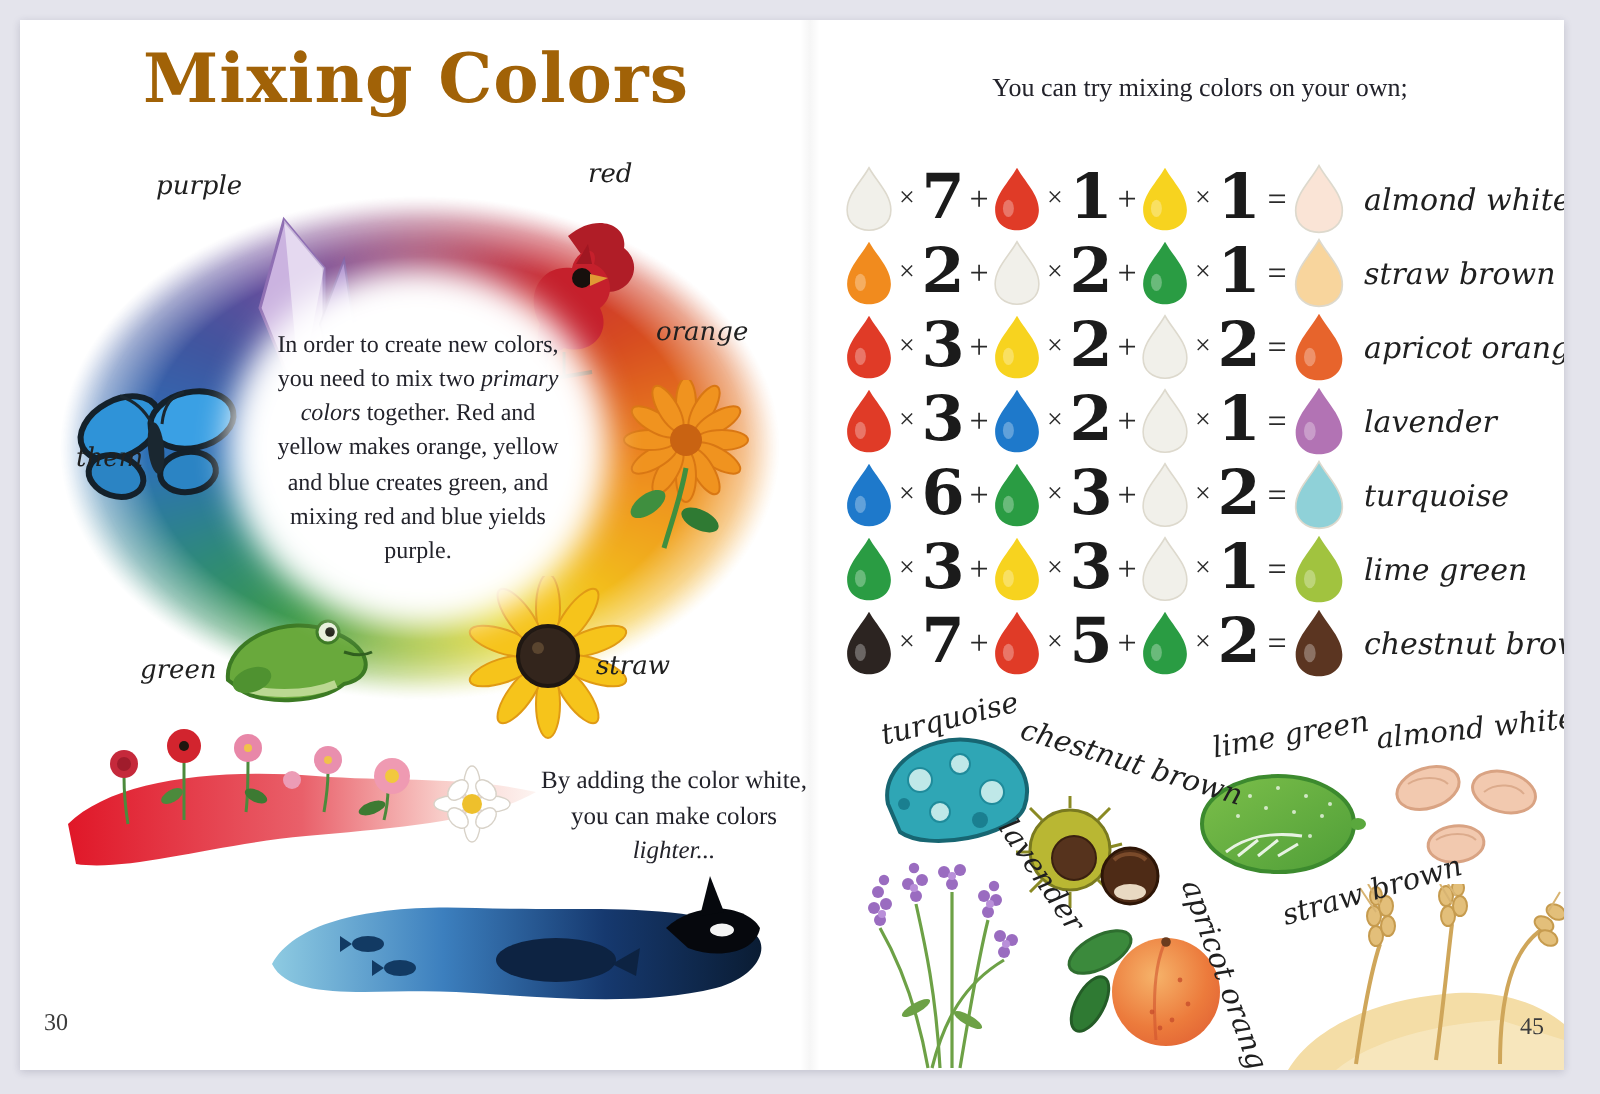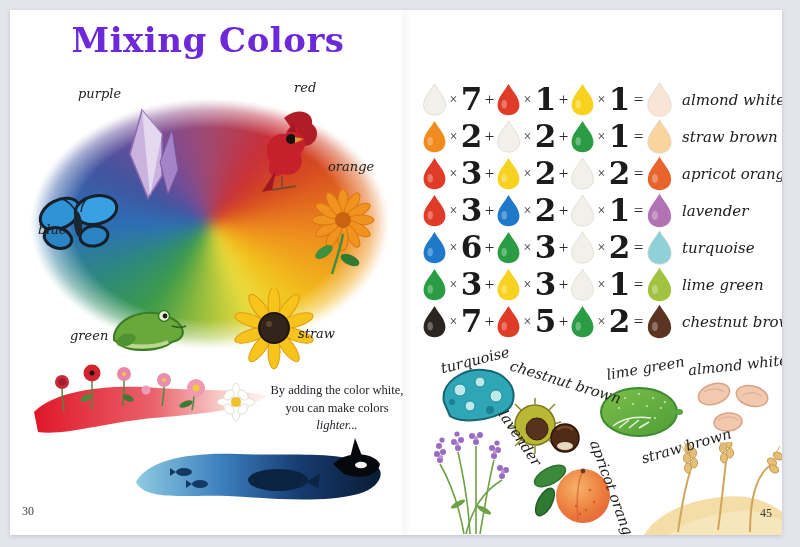--- a/index.html
+++ b/index.html
@@ -14,21 +14,21 @@
     background:#ffffff;overflow:hidden;
     box-shadow:0 1px 4px rgba(40,40,70,.18);
   }
   .fold{
     position:absolute;left:390px;top:0;width:10px;height:100%;
     background:linear-gradient(90deg,rgba(0,0,0,0),rgba(0,0,0,.035),rgba(0,0,0,0));
   }
   .page-title{
     position:absolute;left:0;top:10px;width:396px;text-align:center;
     font-family:"DejaVu Serif", serif;font-weight:700;font-size:34px;
-    letter-spacing:.5px;color:#6d28d9;
+    letter-spacing:.5px;color:#a16207;
   }
   .script{font-family:"DejaVu Serif", serif;font-style:italic;color:#202020;}
   .wheel-label{position:absolute;font-size:13px;}
   
   .wheel{position:absolute;left:20px;top:88px;width:360px;height:252px;}
   .ring{
     position:absolute;inset:0;border-radius:50%;
     background:conic-gradient(from 0deg,
       #a3486e 0deg,#c92f38 35deg,#d64a20 62deg,#ee8b1e 95deg,
       #f2c11c 130deg,#ecdc3e 155deg,#9abf3c 185deg,#3e9b48 215deg,
@@ -149,26 +149,31 @@
 
     <svg class="wheel-art" style="left:6px;top:88px" width="88" height="80" viewBox="0 0 88 80">
       <ellipse cx="24" cy="28" rx="21" ry="14" fill="#2f93d8" stroke="#14212b" stroke-width="3" transform="rotate(-28 24 28)"></ellipse>
       <ellipse cx="22" cy="52" rx="14" ry="10" fill="#2b84c4" stroke="#14212b" stroke-width="3" transform="rotate(18 22 52)"></ellipse>
       <ellipse cx="60" cy="24" rx="21" ry="14" fill="#3aa0e4" stroke="#14212b" stroke-width="3" transform="rotate(-12 60 24)"></ellipse>
       <ellipse cx="58" cy="50" rx="14" ry="10" fill="#2b84c4" stroke="#14212b" stroke-width="3" transform="rotate(-8 58 50)"></ellipse>
       <ellipse cx="42" cy="38" rx="4" ry="13" fill="#1a2730" transform="rotate(-6 42 38)"></ellipse>
       <path d="M40 26 C36 18 30 14 24 12 M45 26 C46 16 50 12 56 10" stroke="#1a2730" stroke-width="1.5" fill="none"></path>
     </svg>
 
+    <div class="center-circle">
+      <div class="center-note">
+        <span>In order to create new colors, you need to mix two </span><i>primary colors</i><span> together. Red and yellow makes orange, yellow and blue creates green, and mixing red and blue yields purple.</span>
+      </div>
+    </div>
   </div>
 
   <div class="wheel-label script" style="left:68px;top:76px">purple</div>
   <div class="wheel-label script" style="left:284px;top:70px">red</div>
   <div class="wheel-label script" style="left:318px;top:149px">orange</div>
-  <div class="wheel-label script" style="left:28px;top:212px">blue</div>
+  <div class="wheel-label script" style="left:28px;top:212px">them</div>
   <div class="wheel-label script" style="left:60px;top:318px">green</div>
   <div class="wheel-label script" style="left:288px;top:316px">straw</div>
 
   <svg style="position:absolute;left:18px;top:352px" width="252" height="92" viewBox="0 0 252 92">
     <defs>
       <linearGradient id="rg" x1="0" y1="0" x2="1" y2="0">
         <stop offset="0" stop-color="#e01728"></stop>
         <stop offset=".5" stop-color="#e9606a"></stop>
         <stop offset=".8" stop-color="#f8cdc9"></stop>
         <stop offset="1" stop-color="#fdf4f1"></stop>
@@ -235,21 +240,21 @@
     <ellipse cx="233" cy="35" rx="6" ry="3.2" fill="#f4f4f4"></ellipse>
     <path d="M222 28 L227 8 L234 26 Z" fill="#06080d"></path>
   </svg>
 
 
   <div class="pageno" style="left:12px;top:494px">30</div>
 
   <div class="fold"></div>
 
   <div class="intro">
-    <br>
+    <span>You can try mixing colors on your own;</span><br>
   </div>
 
   <div class="recipes" id="recipes">
       <div class="recipe-row">
         <span class="drop-wrap">
           <svg width="25" height="33" viewBox="0 0 32 42" aria-hidden="true">
     <path d="M16 1 C21 10 30 18 30 28 C30 36.3 23.7 41 16 41 C8.3 41 2 36.3 2 28 C2 18 11 10 16 1 Z" fill="#f1f0ea" stroke="#ddd9cd" stroke-width="1"></path>
           </svg>
         </span>
         <span class="sym">×</span>

